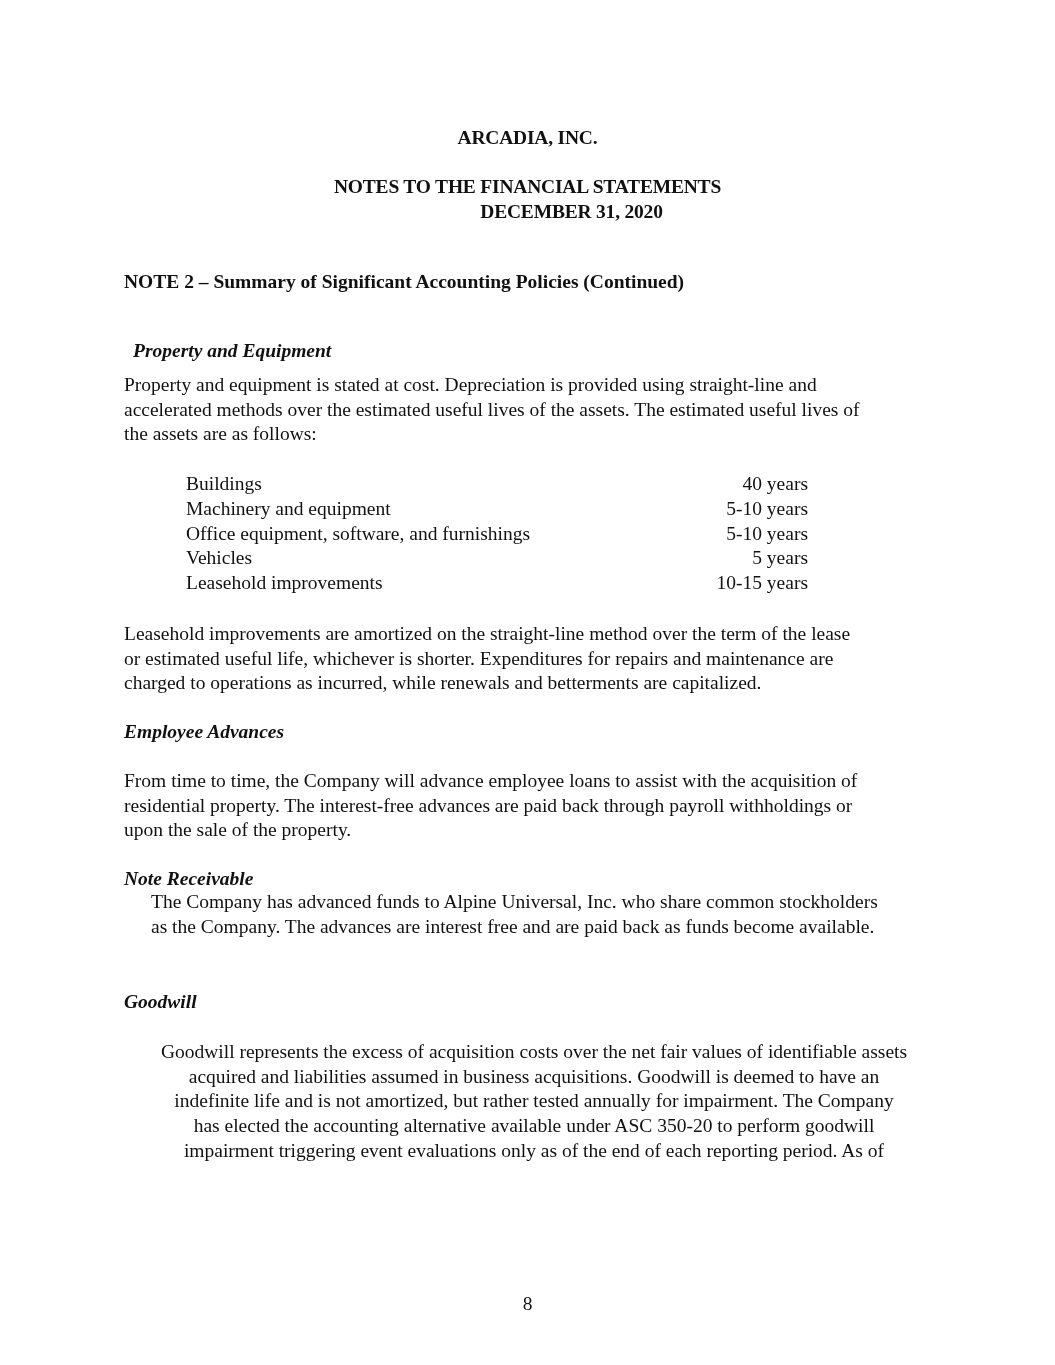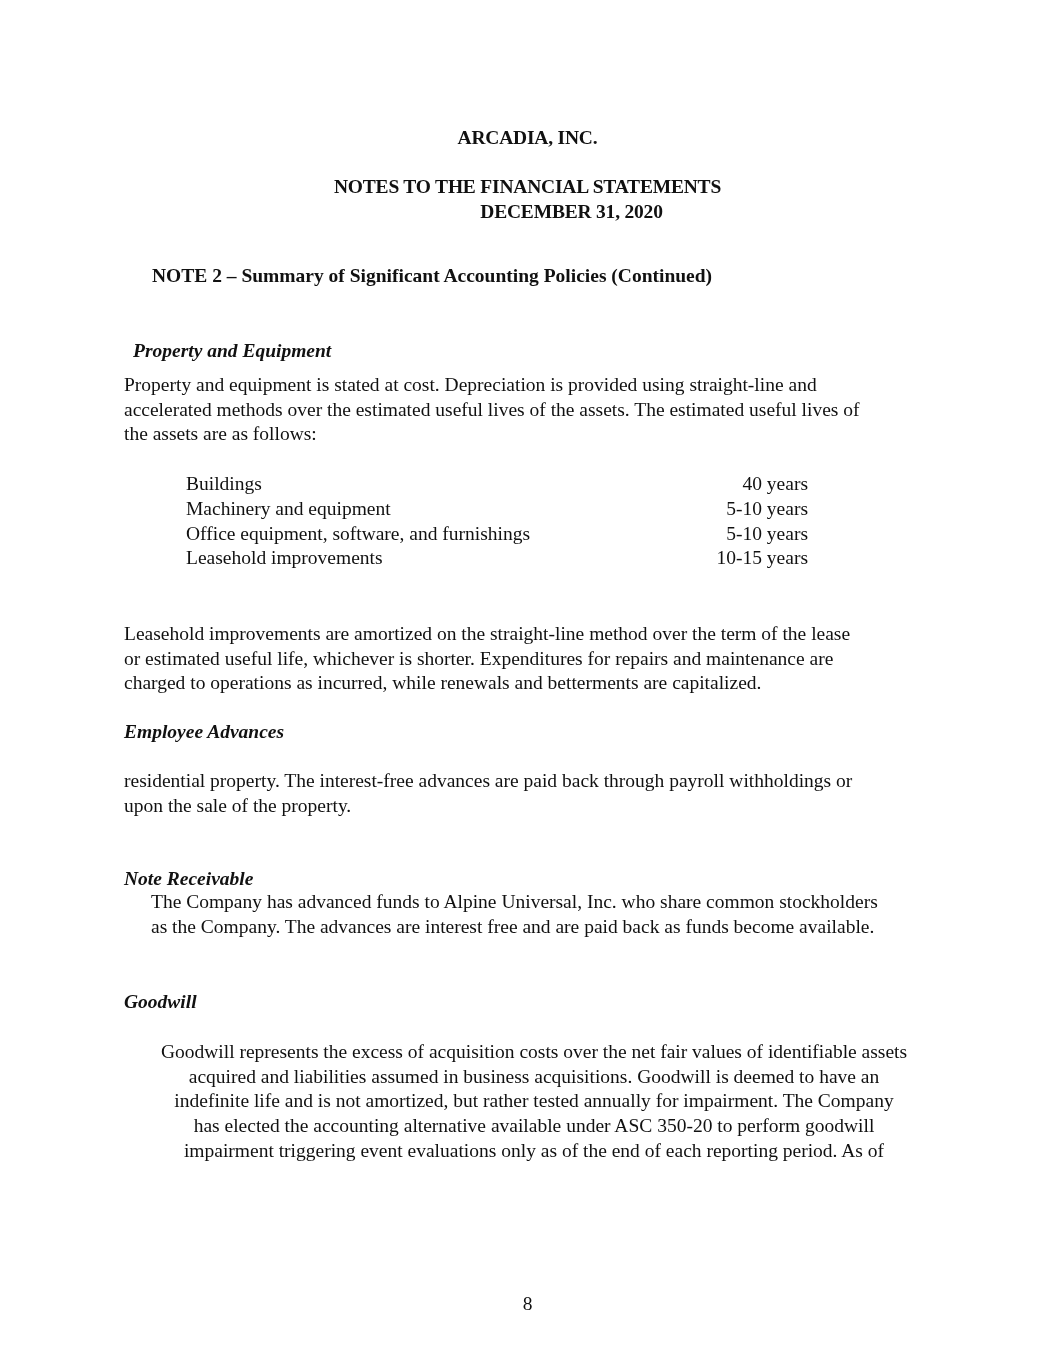--- a/index.html
+++ b/index.html
@@ -25,21 +25,21 @@
   </style>
 </head>
 <body>
 
 <div class="page">
 
   <div class="center-line" style="top:127px;">ARCADIA, INC.</div>
   <div class="center-line" style="top:176px;">NOTES TO THE FINANCIAL STATEMENTS</div>
   <div class="center-line" style="top:201px;padding-left:44px;">DECEMBER 31, 2020</div>
 
-  <div class="abs bold" style="top:265px;margin-left:28px;">NOTE 2 – Summary of Significant Accounting Policies (Continued)</div>
+  <div class="abs bold" style="top:271px;">NOTE 2 – Summary of Significant Accounting Policies (Continued)</div>
 
   <div class="abs bi" style="top:340px;margin-left:9px;">Property and Equipment</div>
   <div class="para" style="top:373px;">
     <span class="ln">Property and equipment is stated at cost. Depreciation is provided using straight-line and</span>
     <span class="ln">accelerated methods over the estimated useful lives of the assets. The estimated useful lives of</span>
     <span class="ln">the assets are as follows:</span>
   </div>
 
   <div class="lives">
     <div class="row">
@@ -48,33 +48,38 @@
     </div>
     <div class="row">
       <span>Machinery and equipment</span>
       <span>5-10 years</span>
     </div>
     <div class="row">
       <span>Office equipment, software, and furnishings</span>
       <span>5-10 years</span>
     </div>
     <div class="row">
+      <span>Vehicles</span>
+      <span>5 years</span>
+    </div>
+    <div class="row">
       <span>Leasehold improvements</span>
       <span>10-15 years</span>
     </div>
   </div>
 
   <div class="para" style="top:622px;">
     <span class="ln">Leasehold improvements are amortized on the straight-line method over the term of the lease</span>
     <span class="ln">or estimated useful life, whichever is shorter. Expenditures for repairs and maintenance are</span>
     <span class="ln">charged to operations as incurred, while renewals and betterments are capitalized.</span>
   </div>
 
   <div class="abs bi" style="top:721px;">Employee Advances</div>
   <div class="para" style="top:769px;">
+    <span class="ln">From time to time, the Company will advance employee loans to assist with the acquisition of</span>
     <span class="ln">residential property.  The interest-free advances are paid back through payroll withholdings or</span>
     <span class="ln">upon the sale of the property.</span>
   </div>
 
   <div class="abs bi" style="top:868px;">Note Receivable</div>
   <div class="para" style="top:890px;margin-left:27px;">
     <span class="ln">The Company has advanced funds to Alpine Universal, Inc. who share common stockholders</span>
     <span class="ln">as the Company.  The advances are interest free and are paid back as funds become available.</span>
   </div>
 

